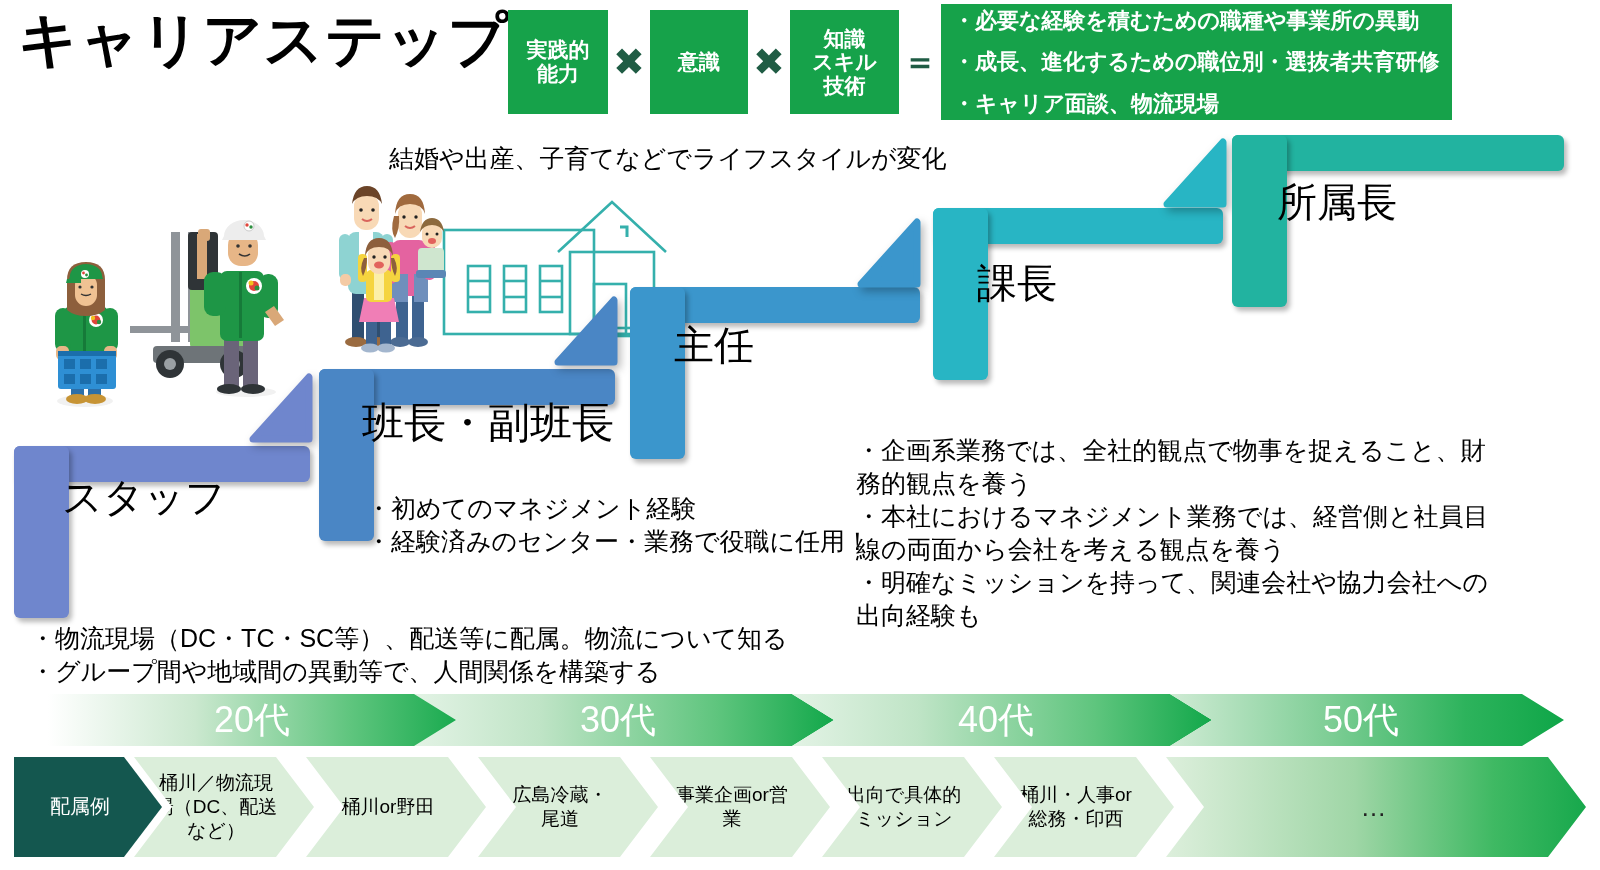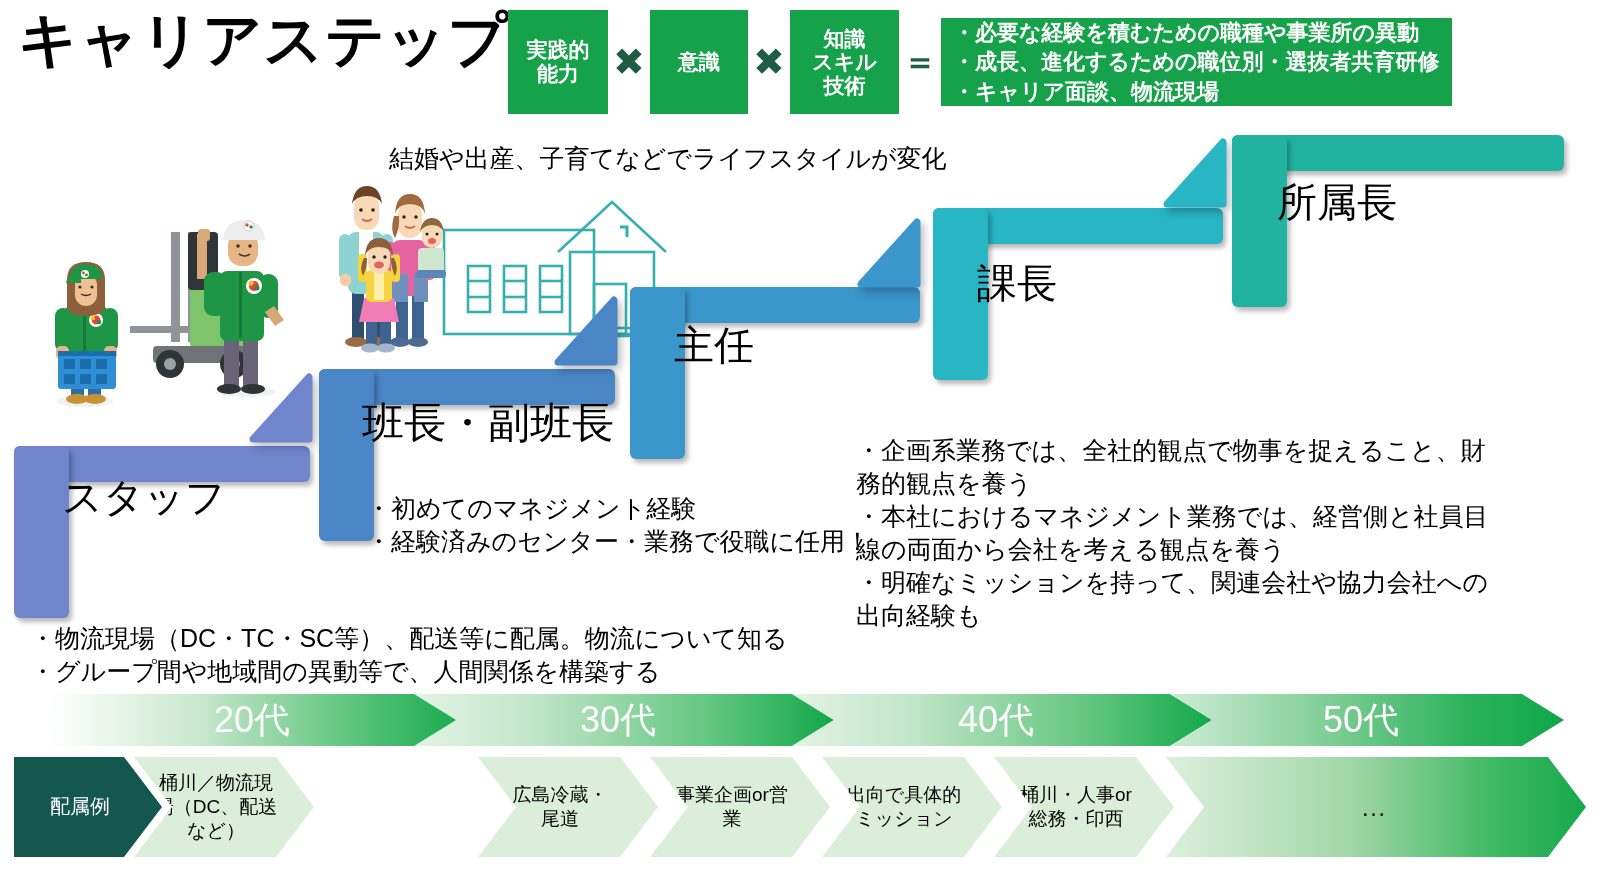--- a/index.html
+++ b/index.html
@@ -14,22 +14,22 @@
   #formula{left:508px;top:10px;display:flex;align-items:center;height:104px;}
   .fbox{background:#16A24A;color:#fff;font-weight:700;display:flex;flex-direction:column;
         align-items:center;justify-content:center;text-align:center;line-height:1.12;
         font-size:21px;height:104px;}
   .fbox.b1{width:100px;}
   .fbox.b2{width:98px;}
   .fbox.b3{width:109px;}
   .op{width:42px;text-align:center;color:#1F5C44;font-size:38px;font-weight:900;
       display:flex;align-items:center;justify-content:center;height:104px;}
   .op.eq{font-size:34px;letter-spacing:0;}
-  #resultbox{background:#16A24A;color:#fff;height:88px;display:flex;flex-direction:column;
-      justify-content:center;padding:2px 12px 2px 12px;box-sizing:border-box;}
+  #resultbox{background:#16A24A;color:#fff;height:116px;display:flex;flex-direction:column;
+      justify-content:space-between;padding:2px 12px 2px 12px;box-sizing:border-box;}
   #resultbox div{font-size:22px;font-weight:700;line-height:1.33;white-space:nowrap;}
 
   
   #lifestyle{left:389px;top:142px;font-size:25px;white-space:nowrap;}
 
   
   .stepwrap{position:absolute;}
   .bar-h{position:absolute;border-radius:6px;box-shadow:3px 4px 5px rgba(0,0,0,.28);}
   .bar-v{position:absolute;border-radius:6px;box-shadow:3px 4px 5px rgba(0,0,0,.28);}
   .tri{position:absolute;filter:drop-shadow(3px 4px 4px rgba(0,0,0,.28));}
@@ -357,20 +357,25 @@
   </div>
 
   <div class="chev lg" style="left:120px;width:180px;clip-path:polygon(0 0, 142px 0, 180px 50px, 142px 100px, 0 100px, 38px 50px);">
     <div class="txt">
       <div>桶川／物流現</div>
       <div>場（DC、配送</div>
       <div>など）</div>
     </div>
   </div>
 
+  <div class="chev lg" style="left:292px;width:180px;clip-path:polygon(0 0, 142px 0, 180px 50px, 142px 100px, 0 100px, 38px 50px);">
+    <div class="txt">
+      <div>桶川or野田</div>
+    </div>
+  </div>
 
   <div class="chev lg" style="left:636px;width:180px;clip-path:polygon(0 0, 142px 0, 180px 50px, 142px 100px, 0 100px, 38px 50px);">
     <div class="txt">
       <div>事業企画or営</div>
       <div>業</div>
     </div>
   </div>
 
   <div class="chev lg" style="left:464px;width:180px;clip-path:polygon(0 0, 142px 0, 180px 50px, 142px 100px, 0 100px, 38px 50px);">
     <div class="txt">

